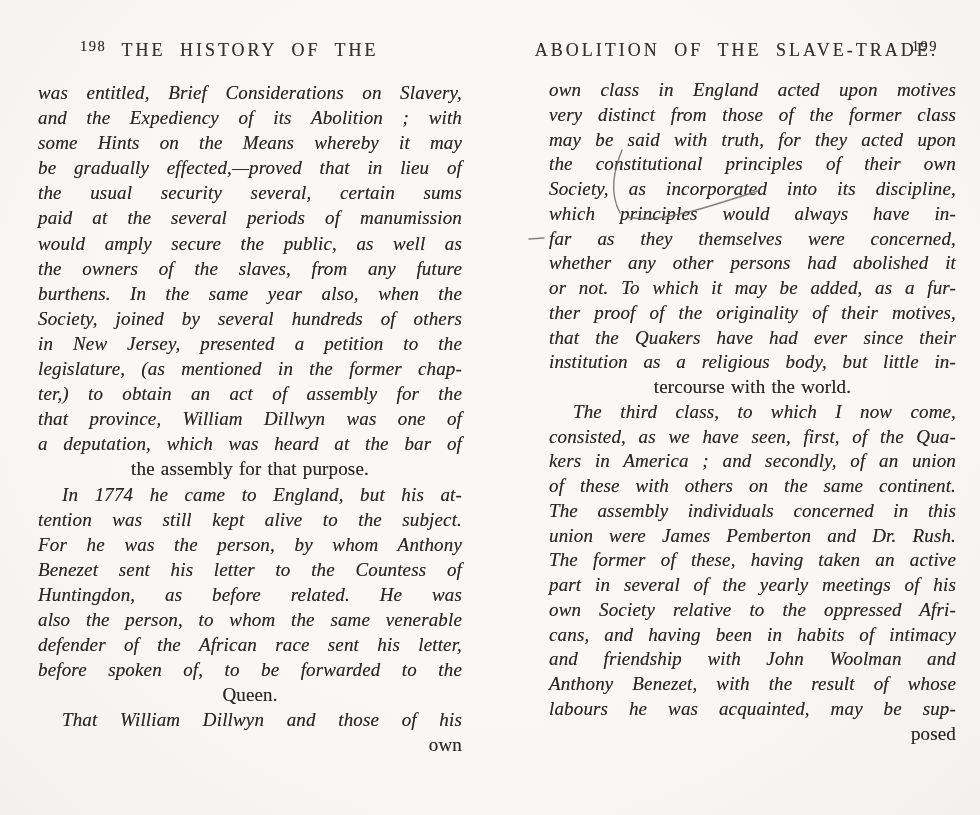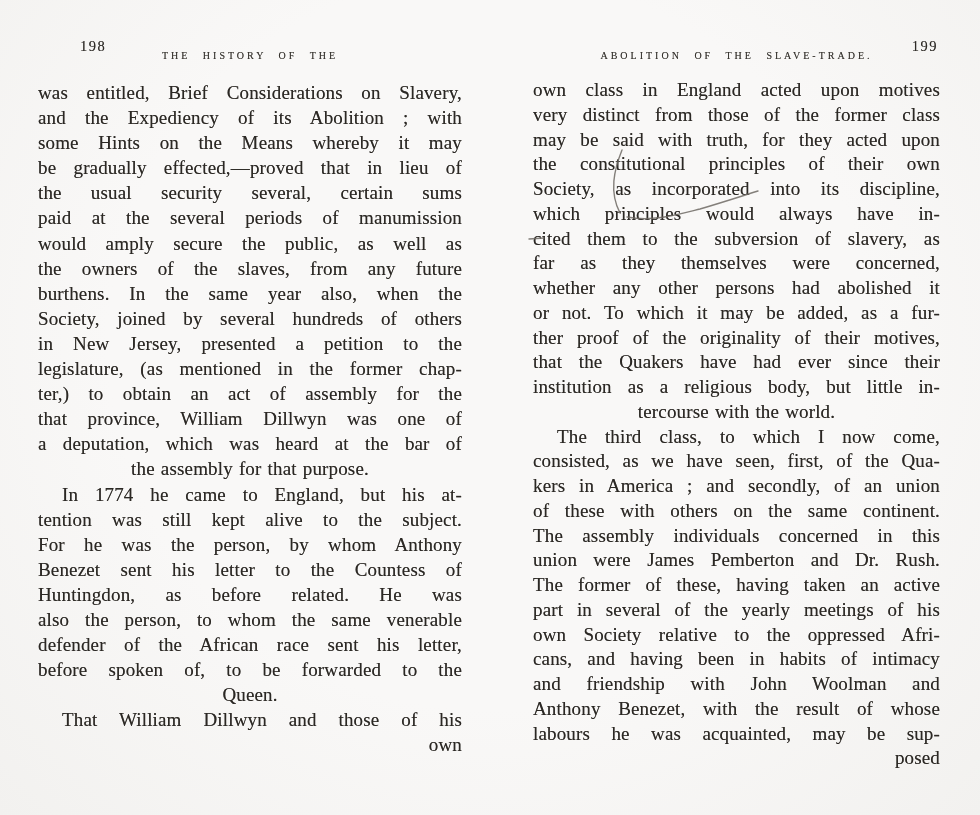--- a/index.html
+++ b/index.html
@@ -15,24 +15,23 @@
   }
   .page{position:absolute;top:36px;}
   .page.left{left:38px;width:424px;}
   .page.right{left:533px;width:407px;}
   .pagehead{
     position:absolute;top:4px;left:0;width:100%;height:20px;
     color:#35322d;
   }
   .runtitle{
     display:block;text-align:center;
-    font-size:10px;letter-spacing:3px;word-spacing:7px;
+    font-size:18px;letter-spacing:3px;word-spacing:7px;
     color:#35322d;
     text-shadow:0 0 0.5px rgba(53,50,45,0.5);
-    margin-top:10px;
   }
   .pageno{
     position:absolute;top:-2px;
     font-size:14.5px;letter-spacing:1.5px;color:#2e2b27;
     text-shadow:0 0 0.5px rgba(46,43,39,0.5);
     margin-left:36px;
   }
   .pageno.at-left{left:6px;}
   .pageno.at-right{right:2px;}
   .pagebody{position:absolute;left:0;width:100%;}
@@ -41,22 +40,22 @@
   .ln{
     width:100%;
     font-size:19px;
     color:#2b2824;
     letter-spacing:0.15px;
     word-spacing:1.2px;
     text-shadow:0 0 0.6px rgba(43,40,36,0.55);
     white-space:nowrap;
   }
   .page.left  .ln{height:25.1px;line-height:25.1px;}
-  .page.right .ln{height:24.75px;line-height:24.75px;}
-  .ln.just{white-space:normal;text-align:justify;text-align-last:justify;}
+  .page.right .ln{height:24.75px;line-height:24.75px;margin-left:16px;}
+  .ln.just{white-space:normal;text-align:justify;text-align-last:justify;font-style:italic;}
   .ln.end{text-align:center;}
   .ln.indent{text-indent:24px;}
   .ln.catch{text-align:right;}
   svg.pencil{position:absolute;left:0;top:0;pointer-events:none;}
   svg.pencil path{fill:none;stroke:#6e6a64;stroke-width:1.4;stroke-linecap:round;opacity:0.85;}
 </style>
 </head>
 <body>
 
 <div class="scan">
@@ -102,21 +101,20 @@
       <span class="runtitle">ABOLITION OF THE SLAVE-TRADE.</span>
       <span class="pageno at-right">199</span>
     </header>
     <div class="pagebody">
       <div class="ln just">own class in England acted upon motives</div>
       <div class="ln just">very distinct from those of the former class</div>
       <div class="ln just">may be said with truth, for they acted upon</div>
       <div class="ln just">the constitutional principles of their own</div>
       <div class="ln just">Society, as incorporated into its discipline,</div>
       <div class="ln just">which principles would always have in-</div>
-      <div class="ln just">cited them to the subversion of slavery, as</div>
       <div class="ln just">far as they themselves were concerned,</div>
       <div class="ln just">whether any other persons had abolished it</div>
       <div class="ln just">or not.  To which it may be added, as a fur-</div>
       <div class="ln just">ther proof of the originality of their motives,</div>
       <div class="ln just">that the Quakers have had ever since their</div>
       <div class="ln just">institution as a religious body, but little in-</div>
       <div class="ln end">tercourse with the world.</div>
       <div class="ln just indent">The third class, to which I now come,</div>
       <div class="ln just">consisted, as we have seen, first, of the Qua-</div>
       <div class="ln just">kers in America ; and secondly, of an union</div>

